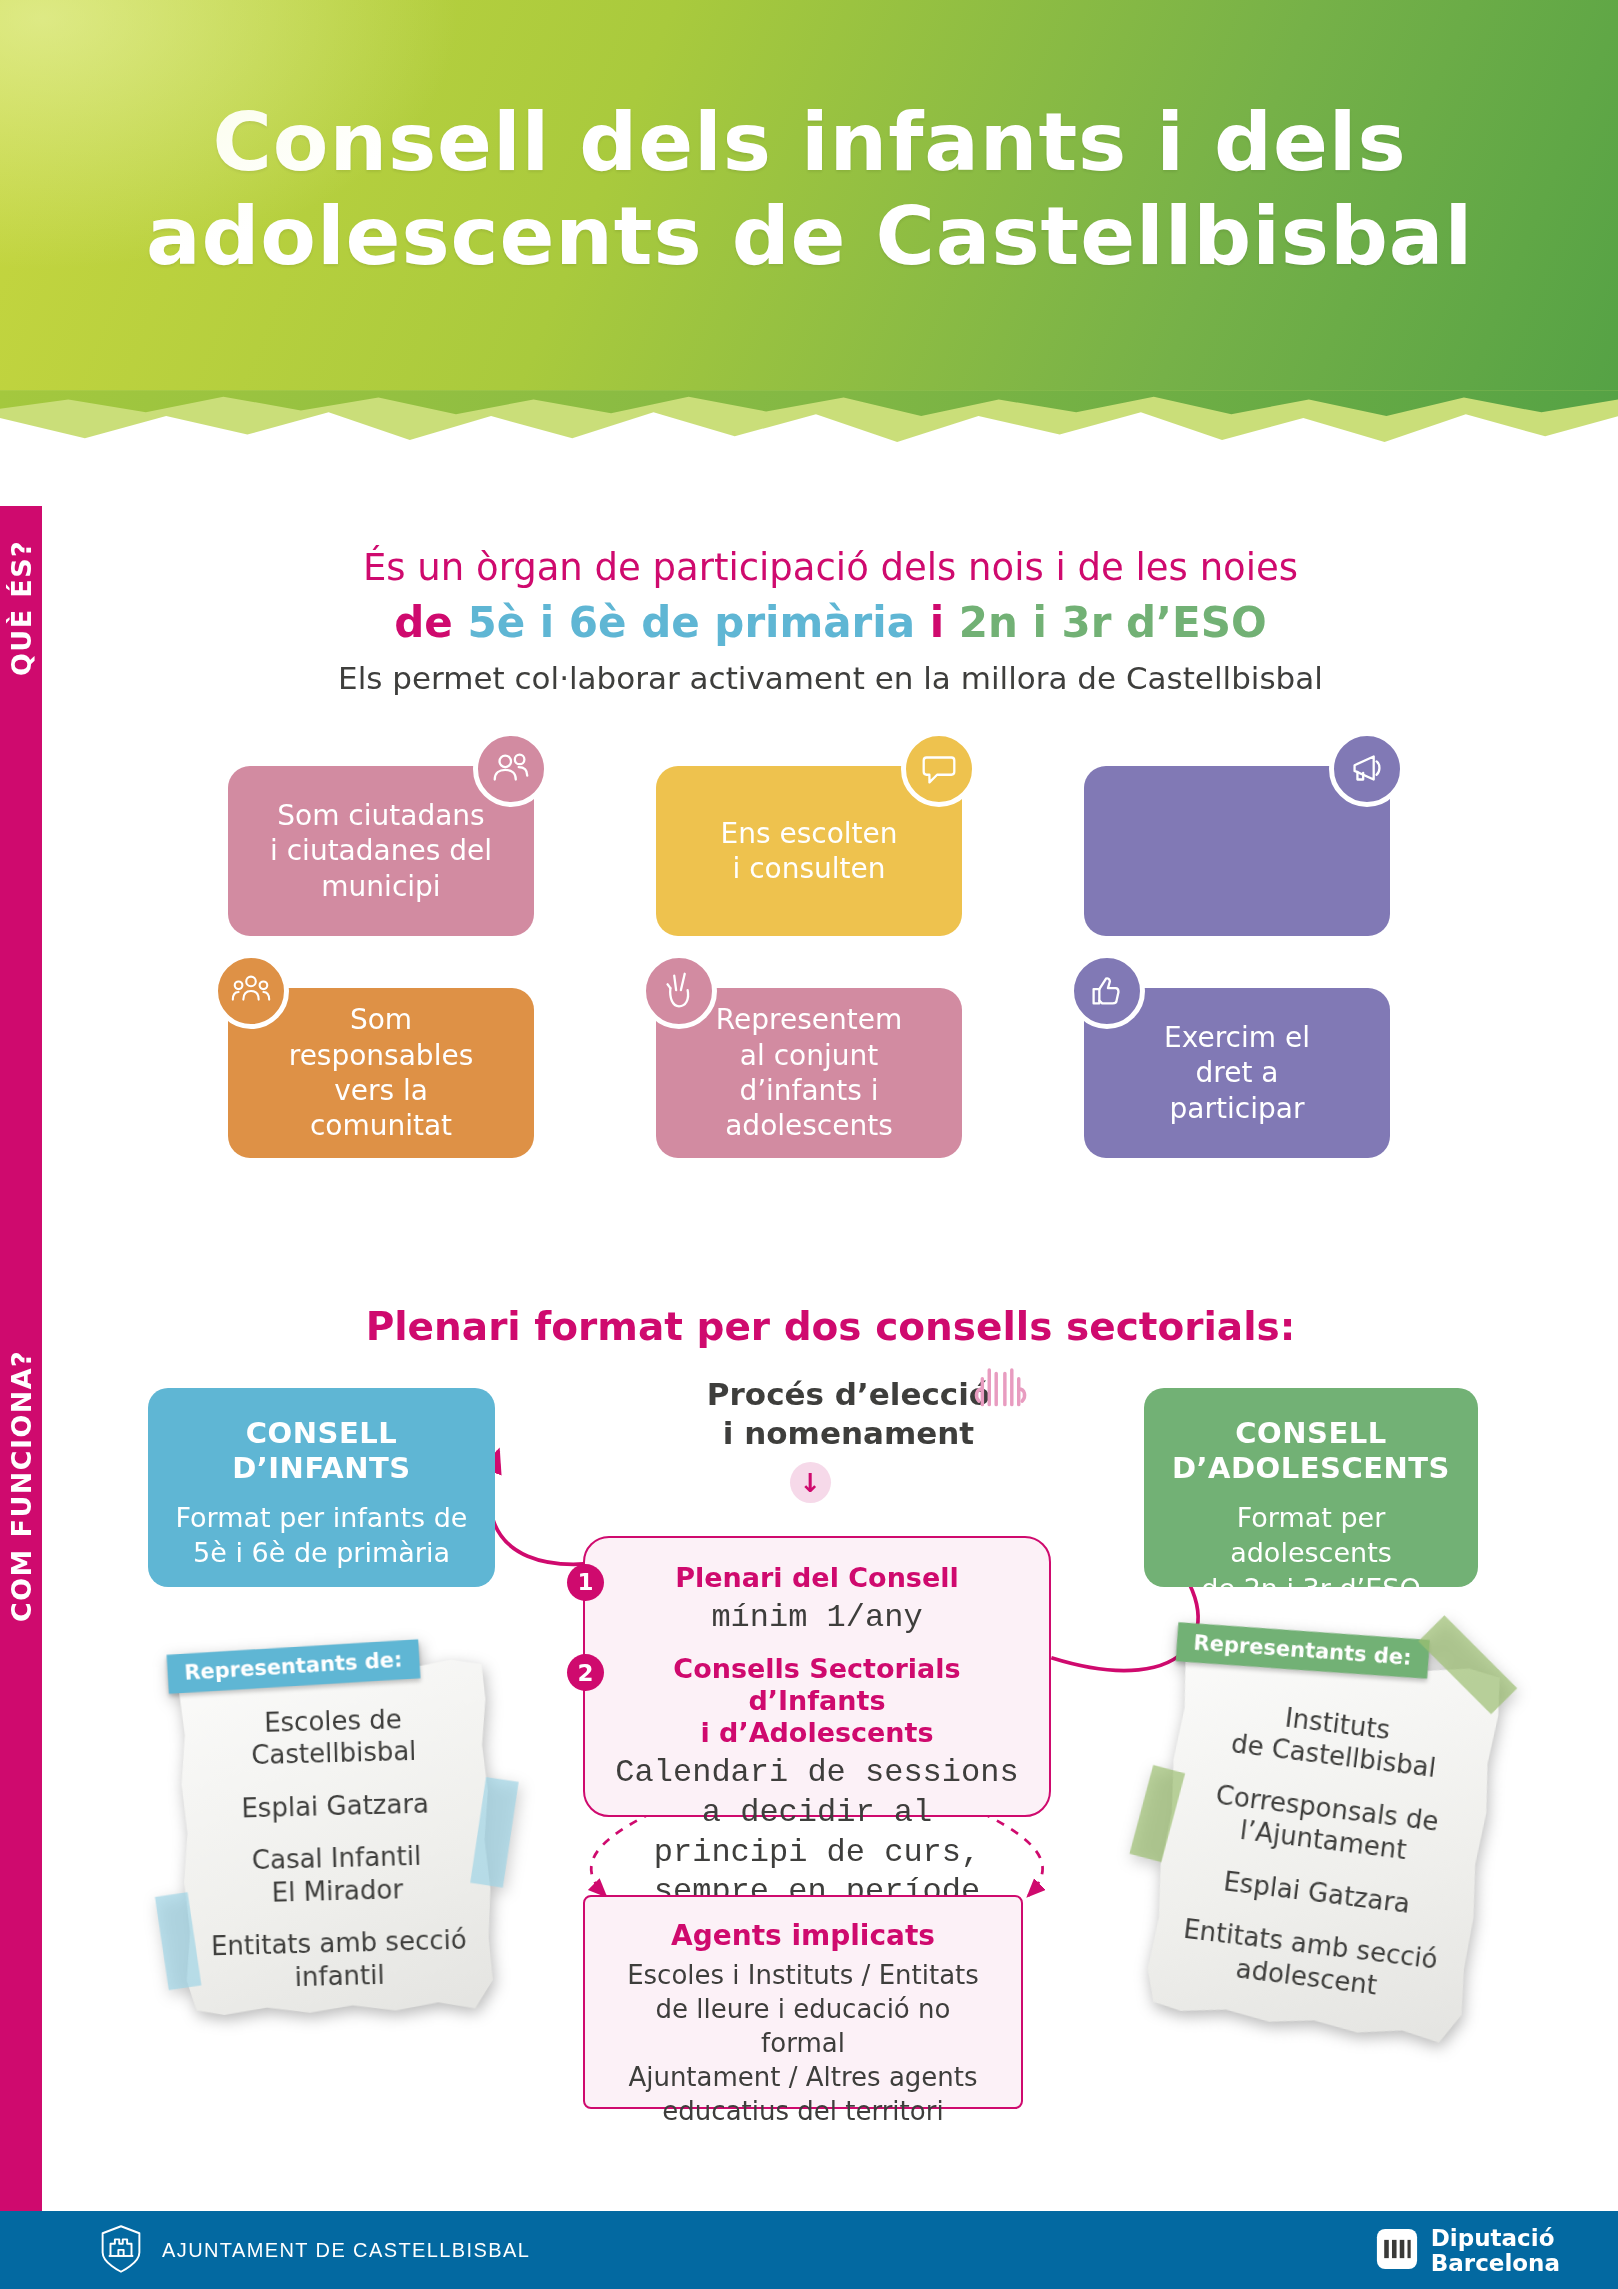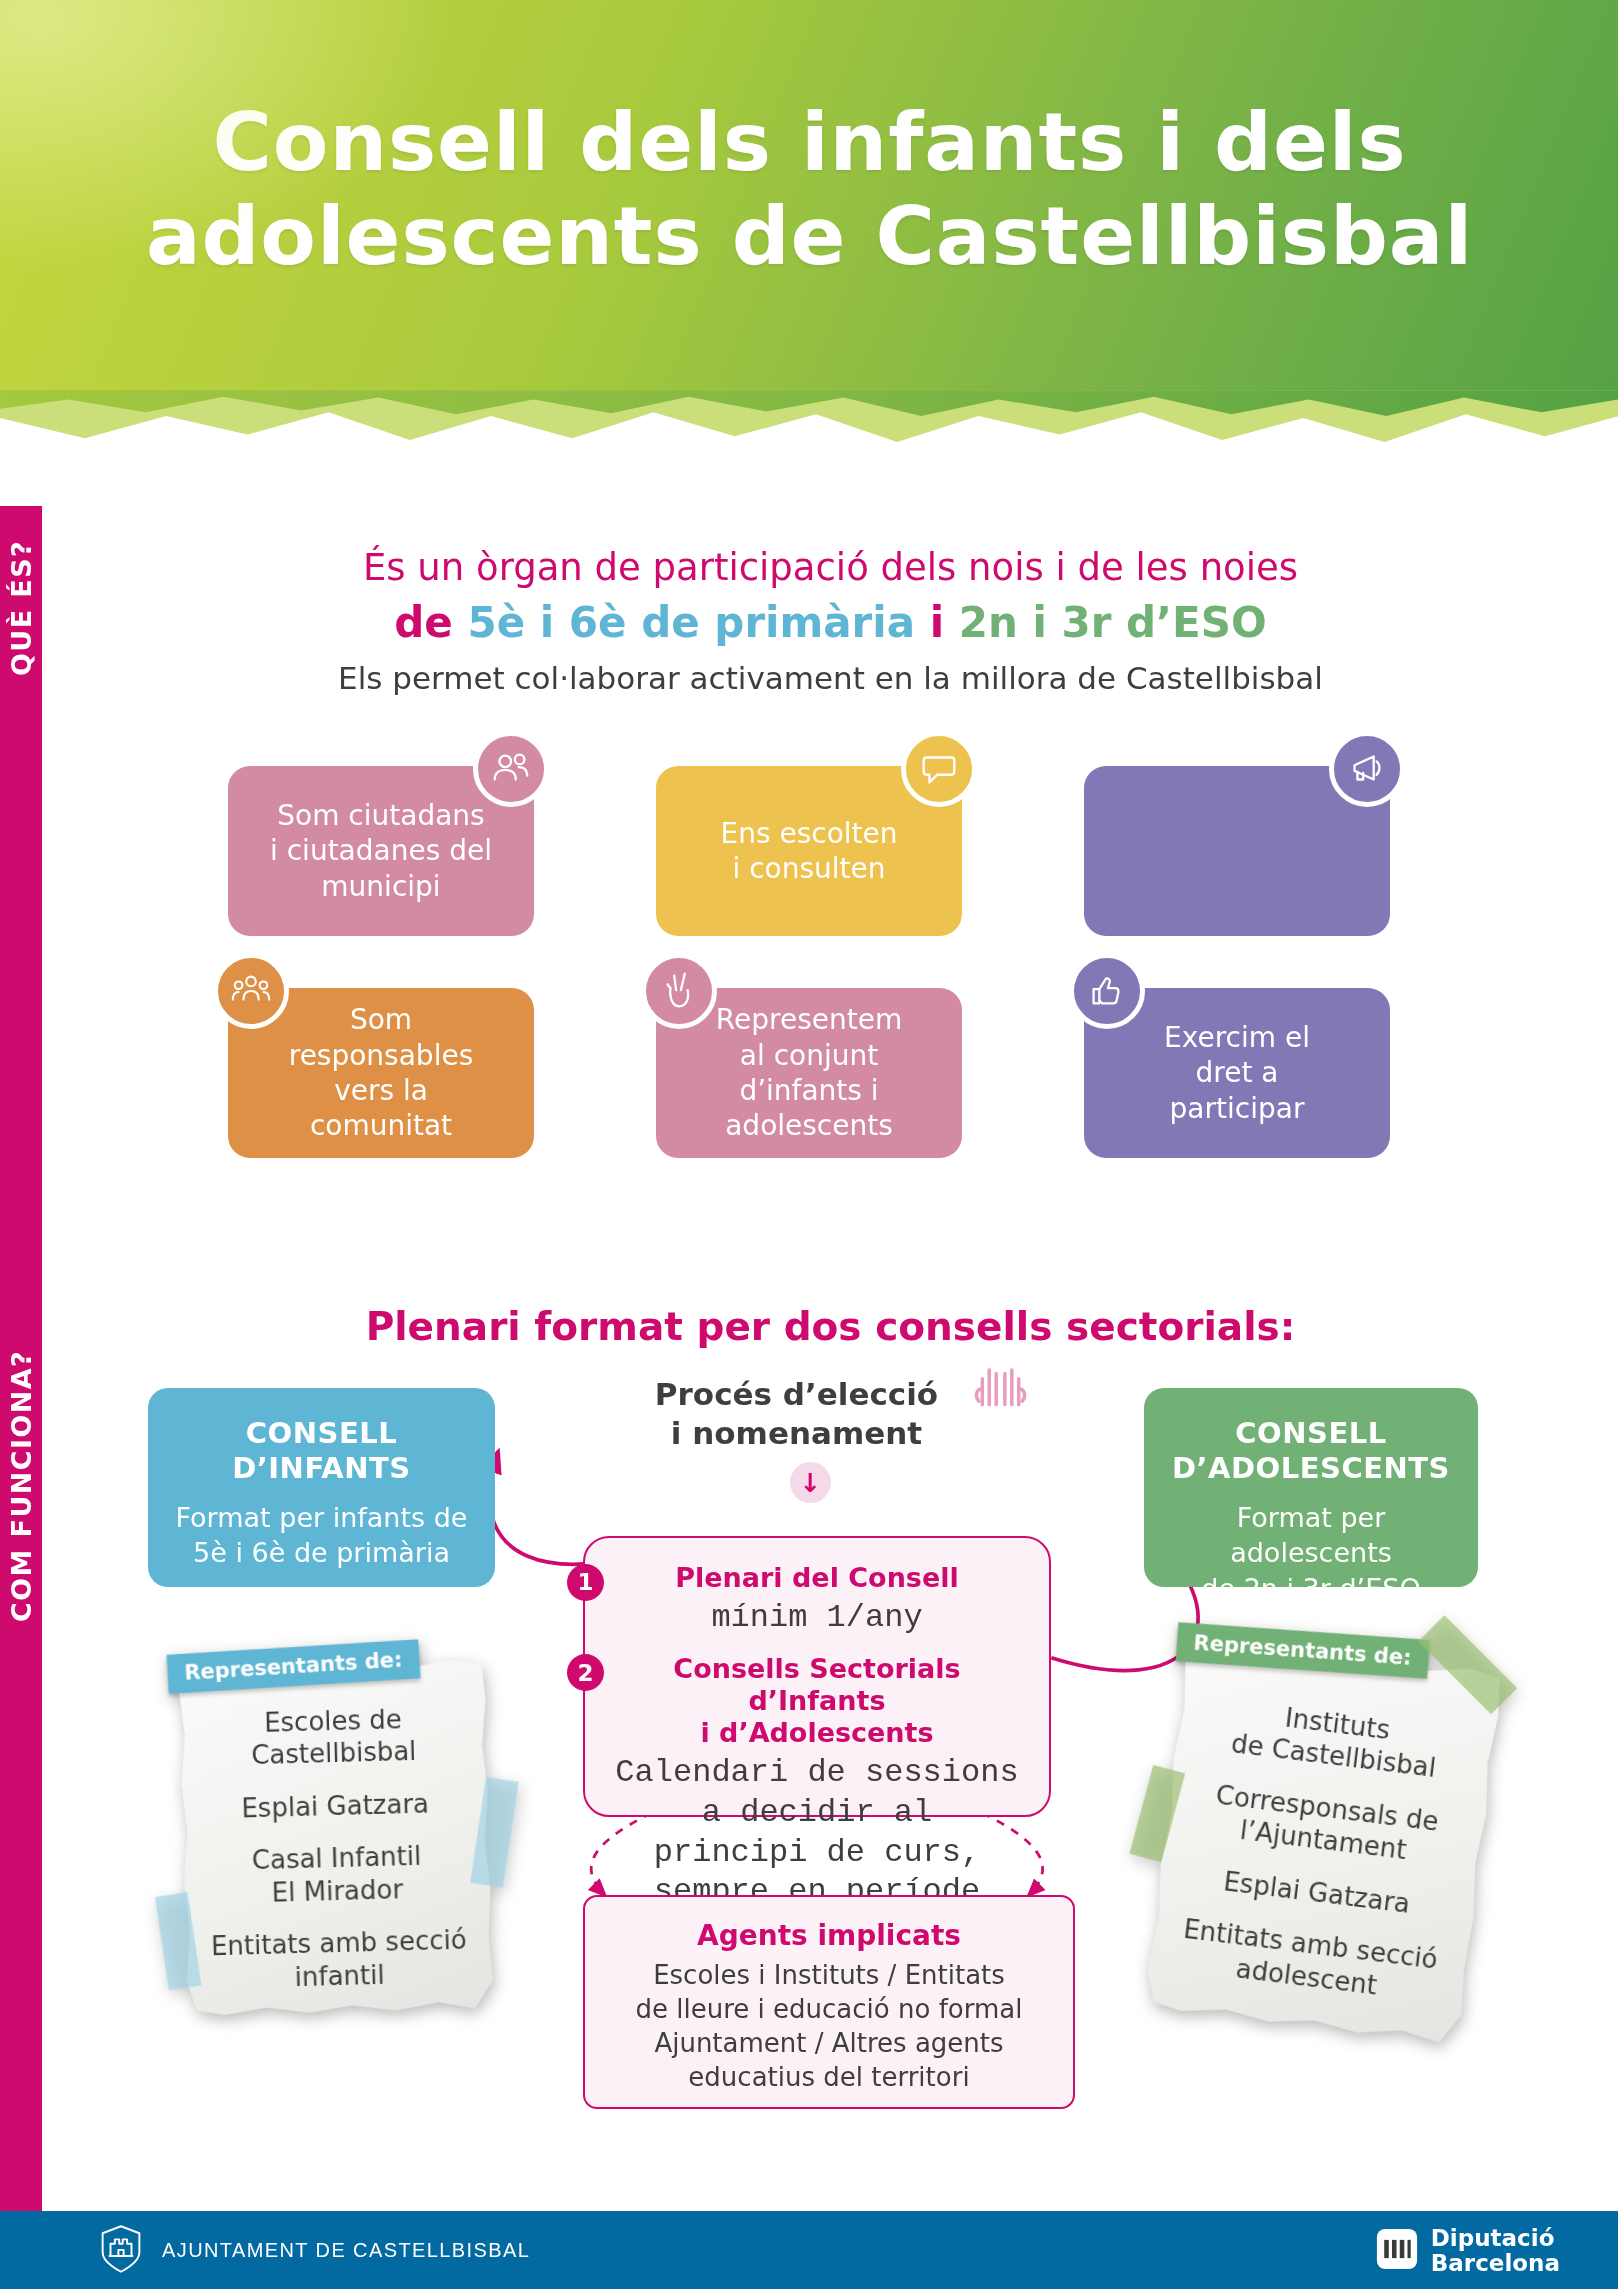--- a/index.html
+++ b/index.html
@@ -47,37 +47,37 @@
   
   .plenari-heading{position:absolute;top:1272px;left:42px;right:0;text-align:center;
         font-size:39px;font-weight:600;color:#cf0a6e;z-index:3;}
   .flow-svg{position:absolute;inset:0;z-index:3;pointer-events:none;}
   .council{position:absolute;border-radius:20px;color:#fff;text-align:center;
         padding:28px 14.8px 0;box-sizing:border-box;z-index:4;}
   .council h3{margin:0 0 14.8px;font-size:29px;font-weight:700;line-height:1.2;letter-spacing:0.5px;}
   .council p{margin:0;font-size:27px;line-height:1.3;}
   .council-infants{left:148px;top:1388px;width:347px;height:199px;background:#5fb6d4;}
   .council-adol{left:1144px;top:1388px;width:334px;height:199px;background:#72b175;}
-  .process-title{position:absolute;top:1375px;left:644px;width:305px;text-align:center;
+  .process-title{position:absolute;top:1375px;left:696px;width:305px;text-align:center;
         font-size:31px;font-weight:700;color:#3e3e3c;line-height:1.25;z-index:4;}
   .hands-icon{position:absolute;top:1349px;left:965px;z-index:4;}
   .down-circle{position:absolute;top:1462px;left:790px;width:41px;height:41px;border-radius:50%;
         background:#f6d9e9;color:#cf0a6e;font-size:26px;font-weight:700;display:flex;
         align-items:center;justify-content:center;z-index:4;}
   .steps-box{position:absolute;left:583px;top:1536px;width:468px;height:281px;box-sizing:border-box;
         background:#fcf1f7;border:2.8px solid #cf0a6e;border-radius:26px;padding:24px 26px;z-index:4;}
   .step{position:relative;text-align:center;}
   .step + .step{margin-top:14.8px;}
   .step-num{position:absolute;left:-44px;top:1.8px;width:37px;height:37px;border-radius:50%;
         background:#cf0a6e;color:#fff;font-size:23px;font-weight:700;display:flex;
         align-items:center;justify-content:center;}
   .step-title{margin:0 0 3.7px;color:#cf0a6e;font-weight:700;font-size:27px;line-height:1.2;}
   .step-desc{margin:0;color:#3e3e3c;font-size:32px;line-height:1.24;font-family:Liberation Mono, monospace;}
-  .agents-box{position:absolute;left:583px;top:1895px;width:492px;height:214px;box-sizing:border-box;
-        background:#fcf1f7;border:2.8px solid #cf0a6e;border-radius:14px;padding:22px 26px;
+  .agents-box{position:absolute;left:583px;top:1895px;width:440px;height:214px;box-sizing:border-box;
+        background:#fcf1f7;border:2.8px solid #cf0a6e;border-radius:8px;padding:22px 26px;
         text-align:center;z-index:4;}
   .agents-title{margin:0 0 7.4px;color:#cf0a6e;font-size:28px;font-weight:700;}
   .agents-desc{margin:0;color:#3e3e3c;font-size:26px;line-height:1.3;}
 
   
   .paper-wrap{position:absolute;filter:drop-shadow(2.8px 5.5px 7.4px rgba(0,0,0,.28));z-index:4;}
   .paper-left{left:183px;top:1661px;width:306px;height:351px;transform:rotate(-1.5deg);}
   .paper-right{left:1165px;top:1650px;width:317px;height:377px;transform:rotate(7deg);}
   .paper{width:100%;height:100%;box-sizing:border-box;
         background:linear-gradient(160deg,#fbfbfa 0%,#efefec 60%,#e4e4e1 100%);

